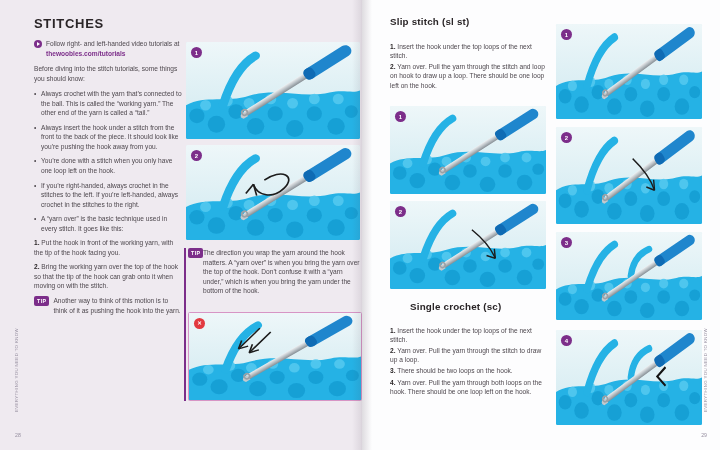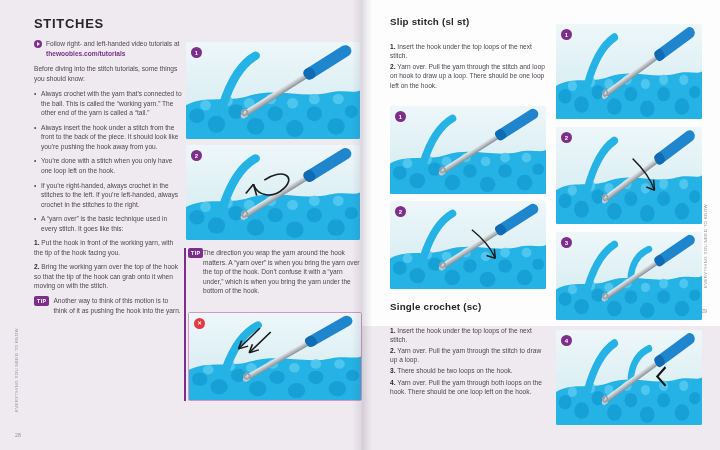--- a/index.html
+++ b/index.html
@@ -2,21 +2,21 @@
 <html><head>
 <meta charset="utf-8">
 <style>
   :root{
     --purple:#7c2e8a; --red:#e23a40; --ink:#2a2527; --body:#4e484e;
     --pageL:#efeaf0; --pageR:#fdfdfe; --link:#7c2e8a; --muted:#968fa0;
   }
   html,body{margin:0;padding:0;}
   body{width:720px;height:450px;font-family:"Liberation Sans",sans-serif;color:var(--body);}
   .spread{position:relative;width:720px;height:450px;background:var(--pageL);overflow:hidden;}
-  .page-right{position:absolute;left:362px;top:0;width:358px;height:326px;background:var(--pageR);}
+  .page-right{position:absolute;left:362px;top:0;width:358px;height:450px;background:var(--pageR);}
   .gutter{position:absolute;left:352px;top:0;width:20px;height:450px;pointer-events:none;
     background:linear-gradient(90deg,rgba(70,55,75,0) 0%,rgba(70,55,75,.10) 45%,rgba(70,55,75,.16) 52%,rgba(70,55,75,0) 100%);}
 
   
   .h-major{font-size:13px;font-weight:bold;letter-spacing:.7px;color:var(--ink);margin:0 0 8px 0;}
   .h-sect{font-size:9.8px;font-weight:bold;letter-spacing:.2px;color:var(--ink);margin:0 0 6px 0;}
   .txt{font-size:6.6px;line-height:1.45;color:var(--body);}
   .stepnum{font-weight:bold;color:var(--ink);}
   .link{font-weight:bold;color:var(--link);}
 
@@ -52,21 +52,21 @@
   .ph-wrong{height:87px;margin:16px 0 0 2px;border:1px solid #d795c5;}
 
   
   .colA{position:absolute;left:28px;top:0;width:156px;}
   .colA .abs{position:absolute;left:0;width:156px;}
   .ra-h1{top:16px;}
   .ra-p1{top:35px;}
   .ra-p2{top:55px;}
   .ra-ph1{top:106px;height:88px;}
   .ra-ph2{top:201px;height:88px;}
-  .ra-h2{top:301px;}
+  .ra-h2{top:301px;margin-left:20px;}
   .ra-q1{top:319px;}
   .ra-q2{top:339px;}
   .ra-q3{top:359px;}
   .ra-q4{top:371px;}
   .colB{position:absolute;left:194px;top:0;width:146px;}
   .colB .photo{position:absolute;left:0;width:146px;}
   .rb-1{top:24px;height:95px;}
   .rb-2{top:127px;height:97px;}
   .rb-3{top:232px;height:88px;}
   .rb-4{top:330px;height:95px;}

